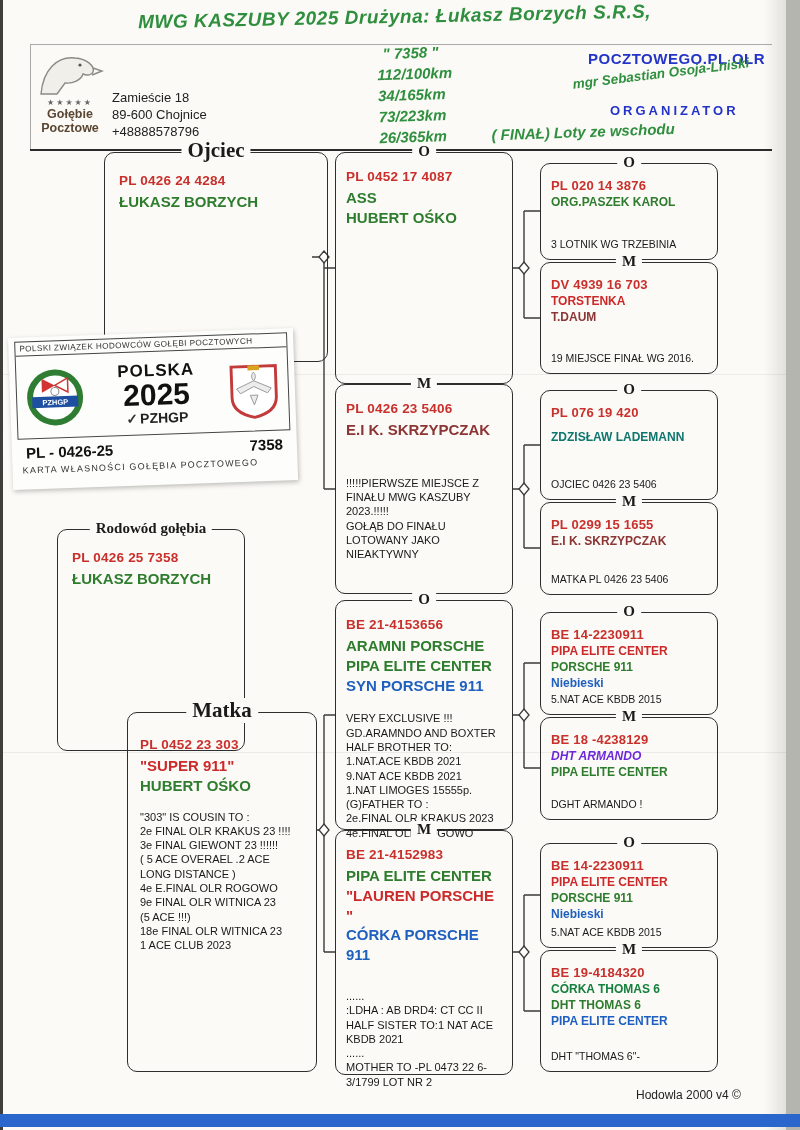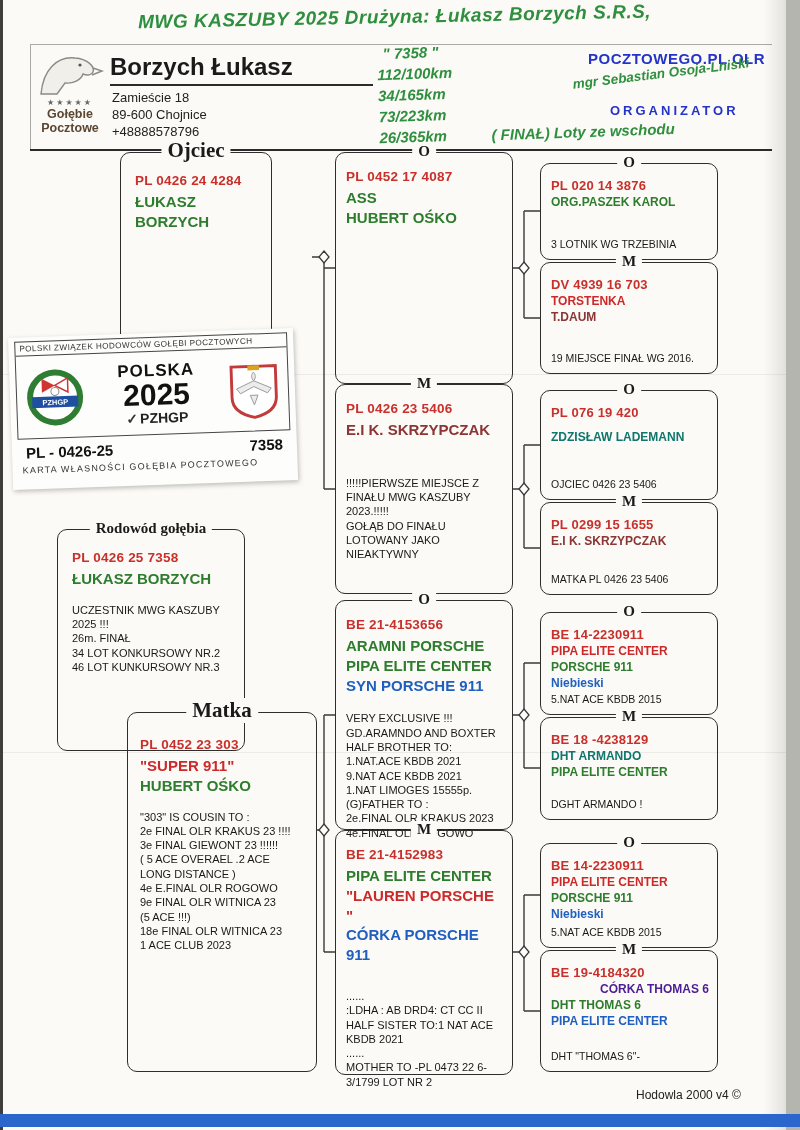--- a/index.html
+++ b/index.html
@@ -109,53 +109,47 @@
     <svg width="70" height="46" viewBox="0 0 70 46">
       <path d="M6 44 C8 20 22 6 40 8 C52 9 60 16 58 22 C57 25 52 26 48 24 C46 30 38 34 30 33 L22 44 Z" fill="#f0efe9" stroke="#8a8a86" stroke-width="1.4"></path>
       <path d="M58 18 L67 21 L57 25" fill="none" stroke="#8a8a86" stroke-width="1.4"></path>
       <circle cx="45" cy="15" r="1.6" fill="#555"></circle>
     </svg>
     <div class="stars">★★★★★</div>
     <div class="logo-line">Gołębie</div>
     <div class="logo-line">Pocztowe</div>
   </div>
 
-  <div class="breeder-name">Borzych Łukasz</div>
   <div class="addr" style="top:90px">Zamieście 18</div>
   <div class="addr" style="top:107px">89-600 Chojnice</div>
   <div class="addr" style="top:124px">+48888578796</div>
 
   <div class="hand hand-block">
     <div class="hq">" 7358 "</div>
     <div>112/100km</div>
     <div>34/165km</div>
     <div>73/223km</div>
     <div>26/365km</div>
     <div class="hand-note">( FINAŁ) Loty ze wschodu</div>
   </div>
 
   <div class="org-site">POCZTOWEGO.PL OLR</div>
   <div class="hand hand-sig">mgr Sebastian Osoja-Lniski</div>
   <div class="org-role">ORGANIZATOR</div>
 
-  <div class="pbox col1" style="left:120px;top:152px;width:152px;height:210px">
+  <div class="pbox col1" style="left:104px;top:152px;width:224px;height:210px">
     <span class="btitle btitle-big">Ojciec</span>
     <div class="ring">PL 0426 24 4284</div>
     <div class="nline" style="color: rgb(46, 125, 46);">ŁUKASZ BORZYCH</div>
   </div>
 
   <div class="pbox col1" style="left:57px;top:529px;width:188px;height:222px">
     <span class="btitle btitle-sm">Rodowód gołębia</span>
     <div class="ring">PL 0426 25 7358</div>
     <div class="nline" style="color: rgb(46, 125, 46);">ŁUKASZ BORZYCH</div>
-    <div class="pbody">UCZESTNIK MWG KASZUBY
-2025 !!!
-26m. FINAŁ
-34 LOT KONKURSOWY NR.2
-46 LOT KUNKURSOWY NR.3</div>
   </div>
 
   <div class="pbox colm" style="left:127px;top:712px;width:190px;height:360px">
     <span class="btitle btitle-big">Matka</span>
     <div class="ring">PL 0452 23 303</div>
     <div class="nline" style="color: rgb(204, 42, 42);">"SUPER 911"</div>
     <div class="nline" style="color: rgb(46, 125, 46);">HUBERT OŚKO</div>
     <div class="pbody">"303" IS COUSIN TO :
 2e FINAL OLR KRAKUS 23 !!!!
 3e FINAL GIEWONT 23 !!!!!!
@@ -254,38 +248,38 @@
     <div class="ring">BE 14-2230911</div>
     <div class="nline" style="color: rgb(204, 42, 42);">PIPA ELITE CENTER</div>
     <div class="nline" style="color: rgb(46, 125, 46);">PORSCHE 911</div>
     <div class="nline" style="color: rgb(31, 95, 191);">Niebieski</div>
     <div class="pbody">5.NAT ACE KBDB 2015</div>
   </div>
 
   <div class="pbox ggp" style="left:540px;top:717px;width:178px;height:103px">
     <span class="tag">M</span>
     <div class="ring">BE 18 -4238129</div>
-    <div class="nline" style="color: #0f766e;">DHT ARMANDO</div>
+    <div class="nline" style="color: #6d28d9; font-style: italic;">DHT ARMANDO</div>
     <div class="nline" style="color: rgb(46, 125, 46);">PIPA ELITE CENTER</div>
     <div class="pbody">DGHT ARMANDO !</div>
   </div>
 
   <div class="pbox ggp" style="left:540px;top:843px;width:178px;height:105px">
     <span class="tag">O</span>
     <div class="ring">BE 14-2230911</div>
     <div class="nline" style="color: rgb(204, 42, 42);">PIPA ELITE CENTER</div>
     <div class="nline" style="color: rgb(46, 125, 46);">PORSCHE 911</div>
     <div class="nline" style="color: rgb(31, 95, 191);">Niebieski</div>
     <div class="pbody">5.NAT ACE KBDB 2015</div>
   </div>
 
   <div class="pbox ggp" style="left:540px;top:950px;width:178px;height:122px">
     <span class="tag">M</span>
     <div class="ring">BE 19-4184320</div>
-    <div class="nline" style="color: #4c1d95; text-align: right;">CÓRKA THOMAS 6</div>
+    <div class="nline" style="color: #15803d;">CÓRKA THOMAS 6</div>
     <div class="nline" style="color: rgb(46, 125, 46);">DHT THOMAS 6</div>
     <div class="nline" style="color: rgb(31, 95, 191);">PIPA ELITE CENTER</div>
     <div class="pbody">DHT "THOMAS 6"-</div>
   </div>
 
   <div class="card">
     <div class="card-inner">
       <div class="card-assoc">POLSKI ZWIĄZEK HODOWCÓW GOŁĘBI POCZTOWYCH</div>
       <div class="card-row">
         <svg width="60" height="62" viewBox="0 0 60 62">

